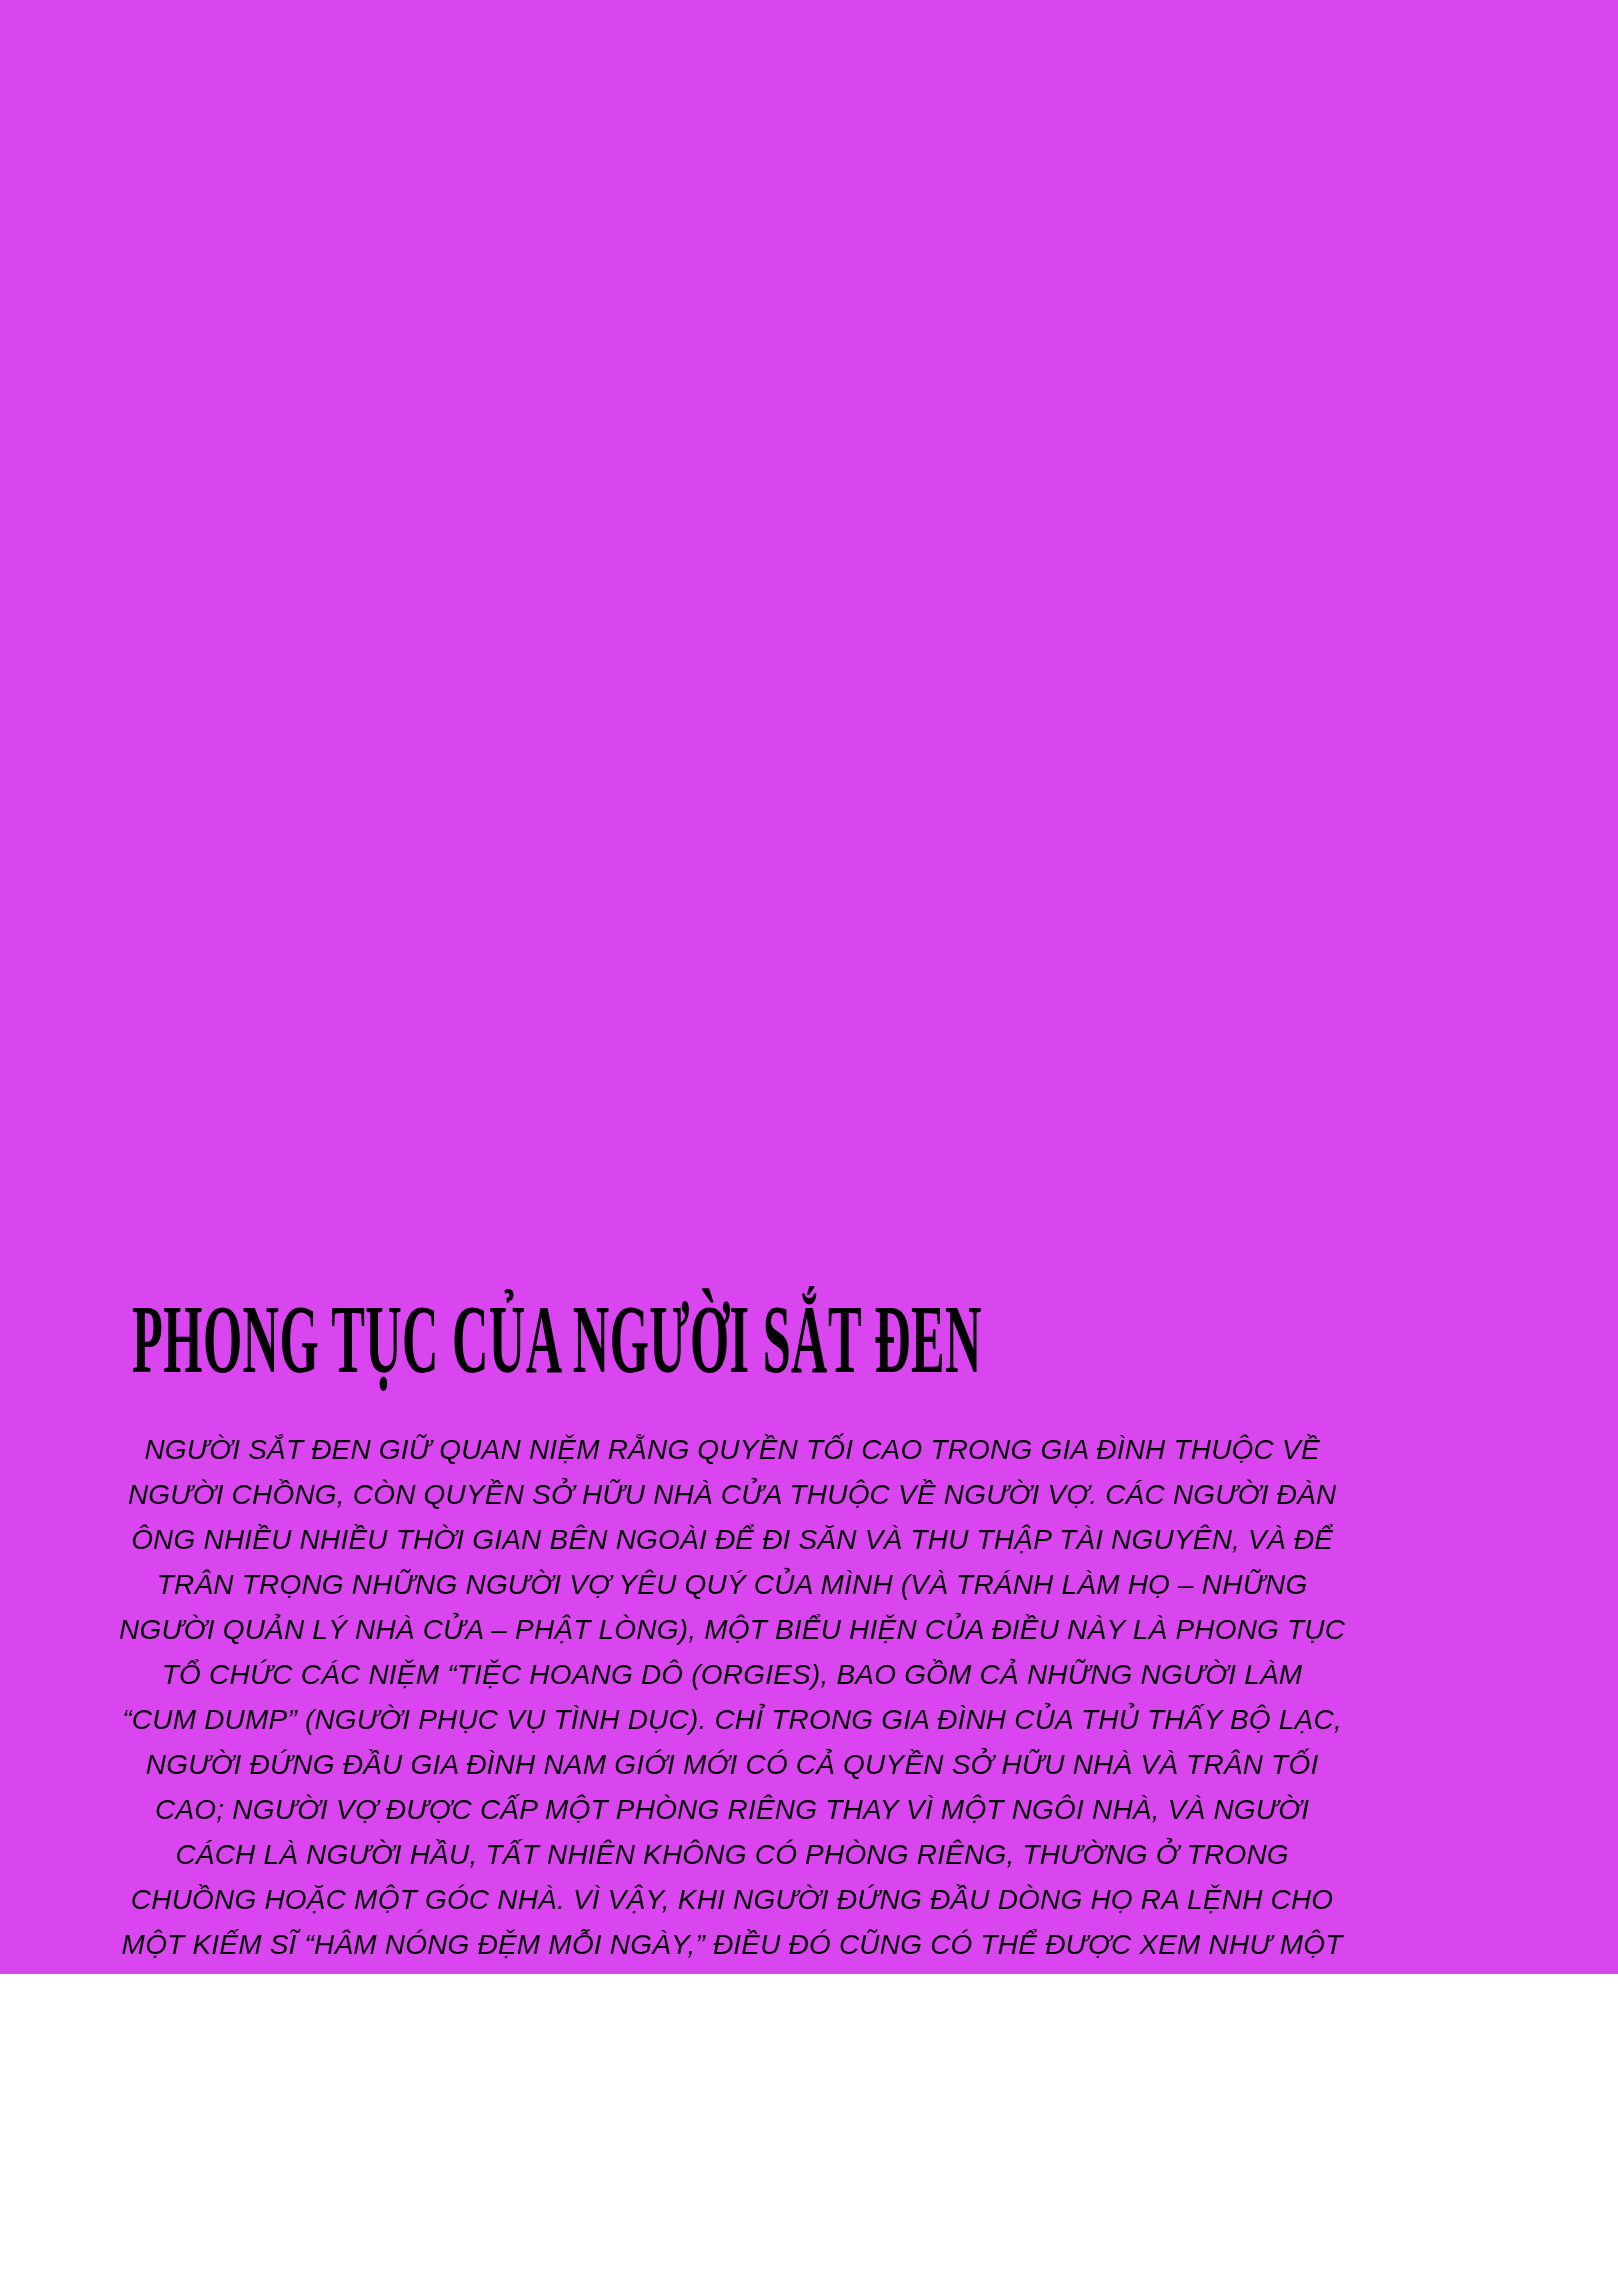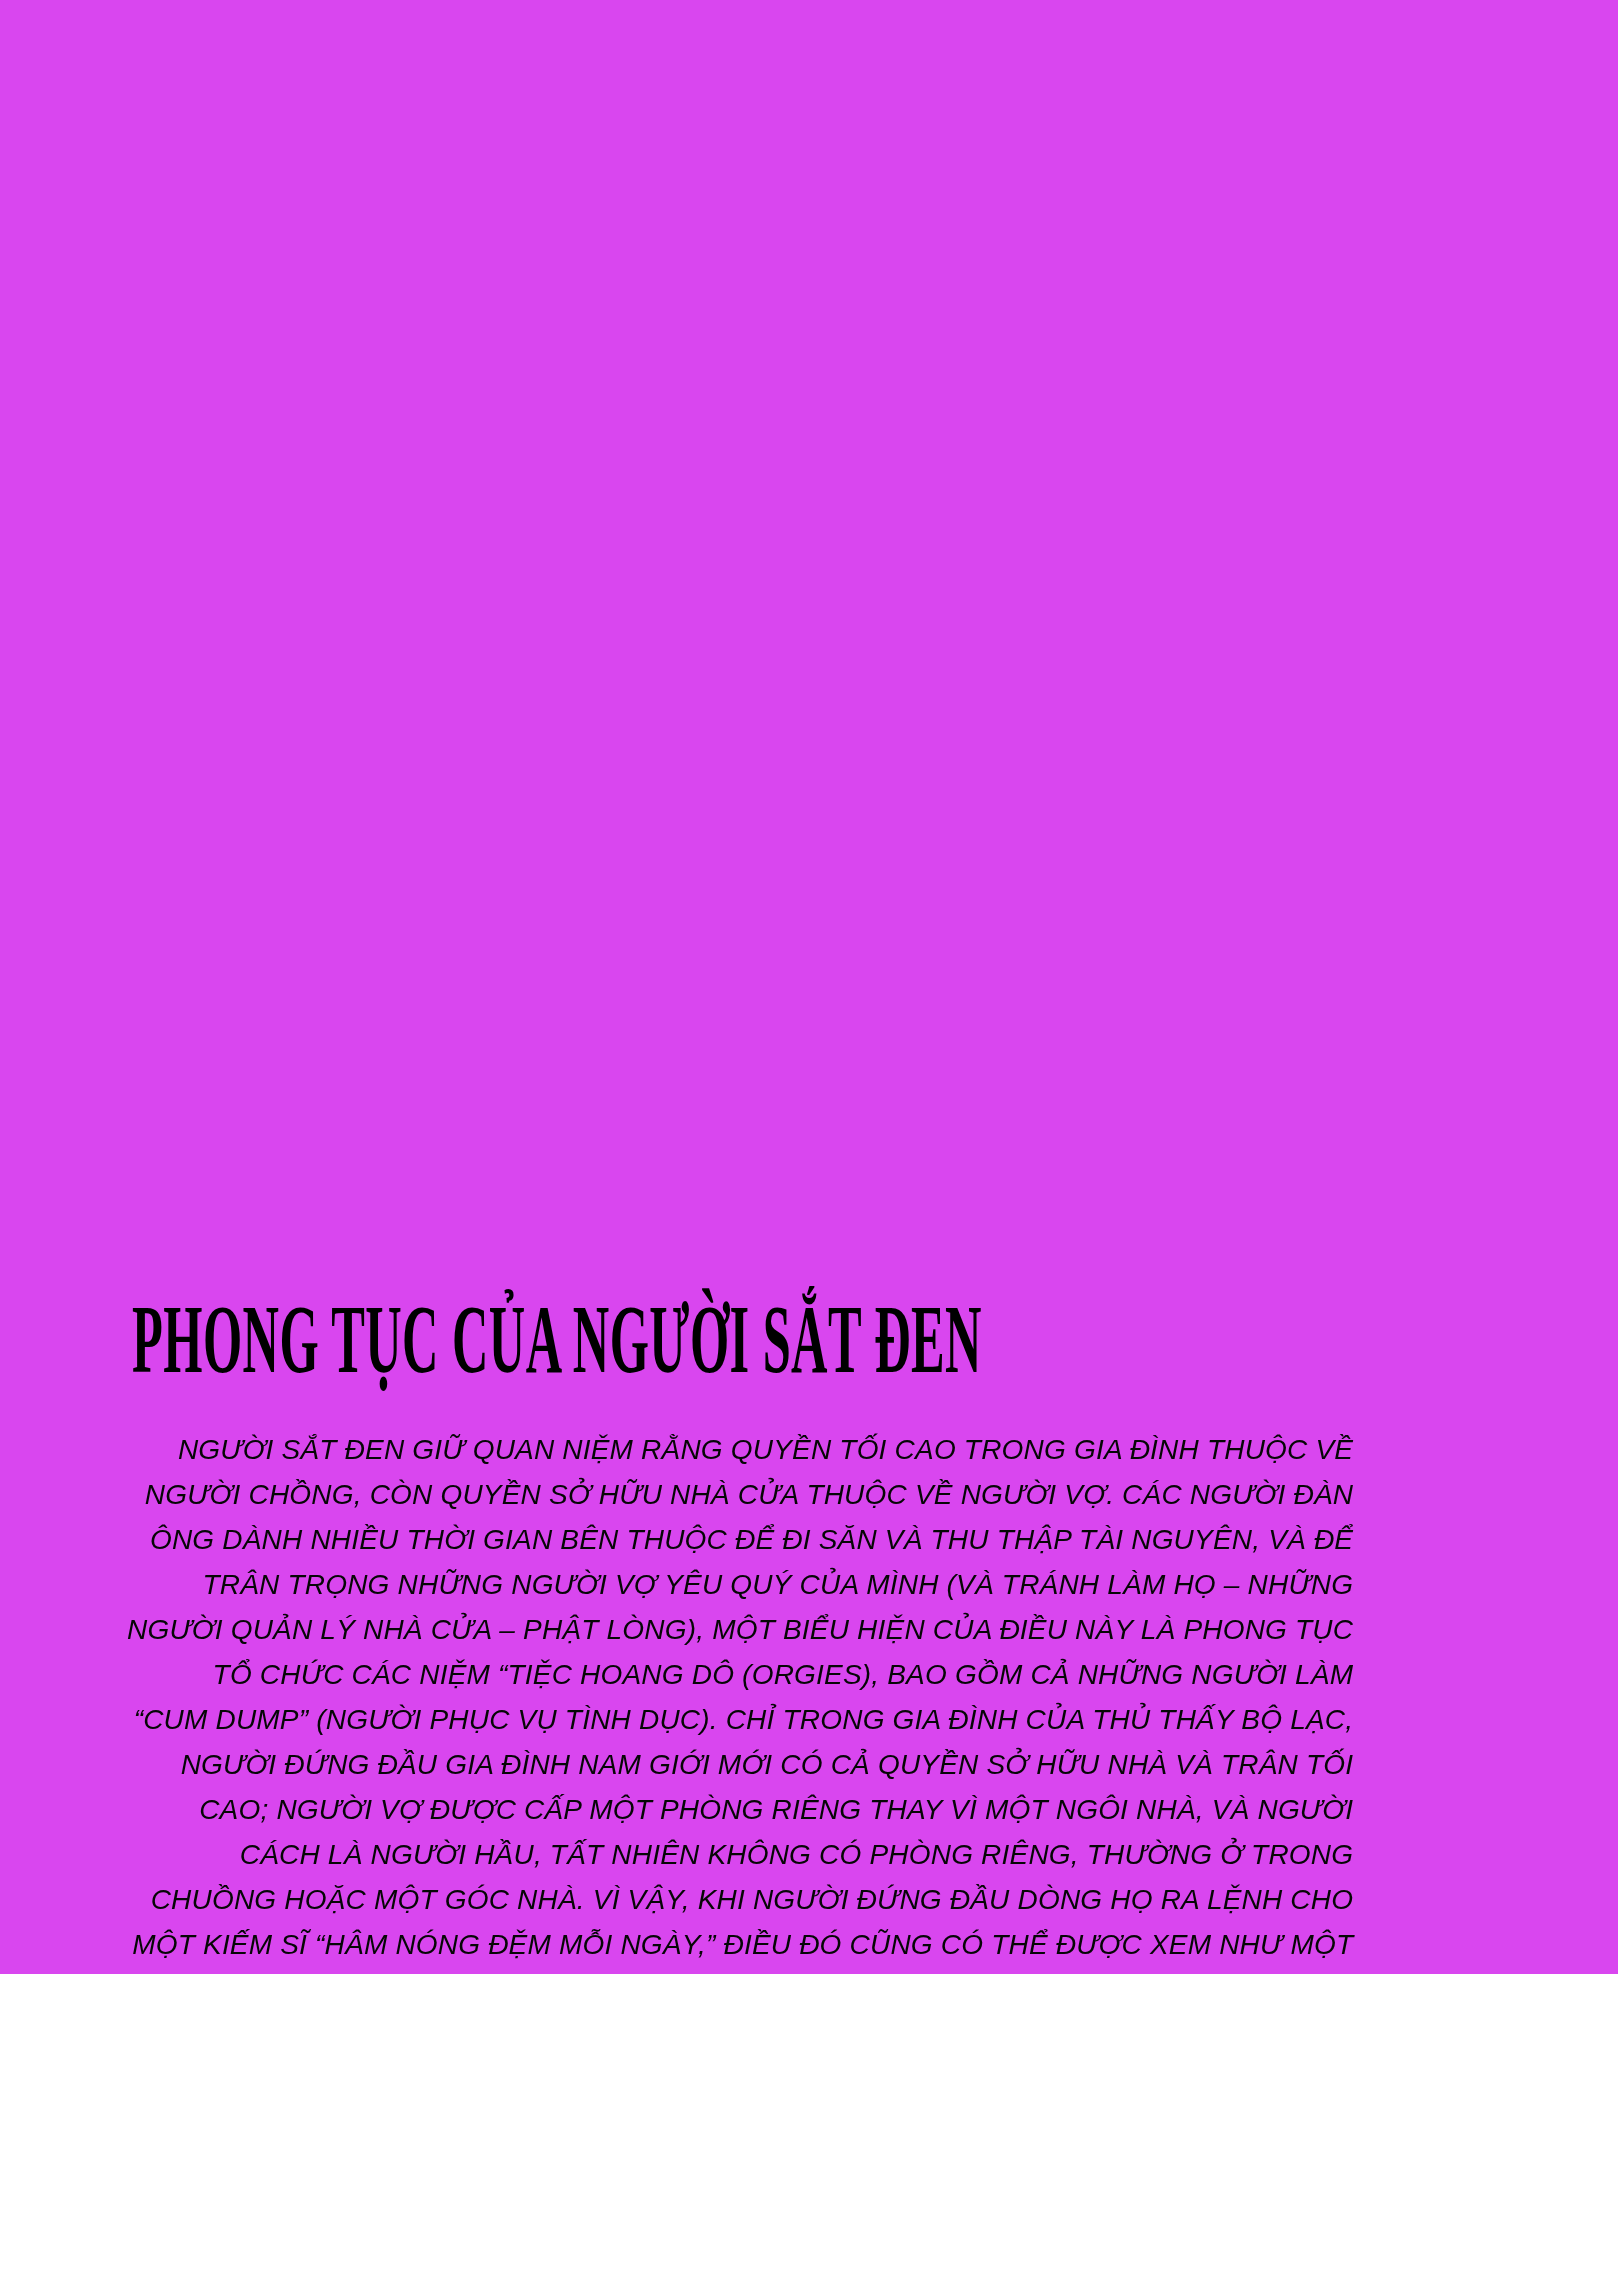--- a/index.html
+++ b/index.html
@@ -20,46 +20,46 @@
     height: 111px;
   }
   .title-svg text {
     font-family: "Liberation Serif", serif;
     font-weight: bold;
     fill: #000000;
     letter-spacing: 1px;
   }
   .body-block {
     position: absolute;
-    left: 127px;
+    left: 119px;
     top: 1427px;
     color: #060606;
     font-family: "Liberation Sans", sans-serif;
     font-style: italic;
     font-size: 28px;
     line-height: 45px;
     letter-spacing: 0.2px;
     white-space: nowrap;
-    text-align: right;
+    text-align: center;
   }
   .body-line { height: 45px; }
 </style>
 </head>
 <body>
 
 <div class="page">
 
   <svg class="title-svg" viewBox="0 0 1120 140" width="888" height="111">
     <text x="0" y="108" font-size="122" textLength="1072" lengthAdjust="spacingAndGlyphs">PHONG TỤC CỦA NGƯỜI SẮT ĐEN</text>
   </svg>
 
   <div class="body-block">
     <div class="body-line">NGƯỜI SẮT ĐEN GIỮ QUAN NIỆM RẰNG QUYỀN TỐI CAO TRONG GIA ĐÌNH THUỘC VỀ</div>
     <div class="body-line">NGƯỜI CHỒNG, CÒN QUYỀN SỞ HỮU NHÀ CỬA THUỘC VỀ NGƯỜI VỢ. CÁC NGƯỜI ĐÀN</div>
-    <div class="body-line">ÔNG DÀNH NHIỀU THỜI GIAN BÊN THUỘC ĐỂ ĐI SĂN VÀ THU THẬP TÀI NGUYÊN, VÀ ĐỂ</div>
+    <div class="body-line">ÔNG NHIỀU NHIỀU THỜI GIAN BÊN NGOÀI ĐỂ ĐI SĂN VÀ THU THẬP TÀI NGUYÊN, VÀ ĐỂ</div>
     <div class="body-line">TRÂN TRỌNG NHỮNG NGƯỜI VỢ YÊU QUÝ CỦA MÌNH (VÀ TRÁNH LÀM HỌ – NHỮNG</div>
     <div class="body-line">NGƯỜI QUẢN LÝ NHÀ CỬA – PHẬT LÒNG), MỘT BIỂU HIỆN CỦA ĐIỀU NÀY LÀ PHONG TỤC</div>
     <div class="body-line">TỔ CHỨC CÁC NIỆM “TIỆC HOANG DÔ (ORGIES), BAO GỒM CẢ NHỮNG NGƯỜI LÀM</div>
     <div class="body-line">“CUM DUMP” (NGƯỜI PHỤC VỤ TÌNH DỤC). CHỈ TRONG GIA ĐÌNH CỦA THỦ THẤY BỘ LẠC,</div>
     <div class="body-line">NGƯỜI ĐỨNG ĐẦU GIA ĐÌNH NAM GIỚI MỚI CÓ CẢ QUYỀN SỞ HỮU NHÀ VÀ TRÂN TỐI</div>
     <div class="body-line">CAO; NGƯỜI VỢ ĐƯỢC CẤP MỘT PHÒNG RIÊNG THAY VÌ MỘT NGÔI NHÀ, VÀ NGƯỜI</div>
     <div class="body-line">CÁCH LÀ NGƯỜI HẦU, TẤT NHIÊN KHÔNG CÓ PHÒNG RIÊNG, THƯỜNG Ở TRONG</div>
     <div class="body-line">CHUỒNG HOẶC MỘT GÓC NHÀ. VÌ VẬY, KHI NGƯỜI ĐỨNG ĐẦU DÒNG HỌ RA LỆNH CHO</div>
     <div class="body-line">MỘT KIẾM SĨ “HÂM NÓNG ĐỆM MỖI NGÀY,” ĐIỀU ĐÓ CŨNG CÓ THỂ ĐƯỢC XEM NHƯ MỘT</div>
   </div>

